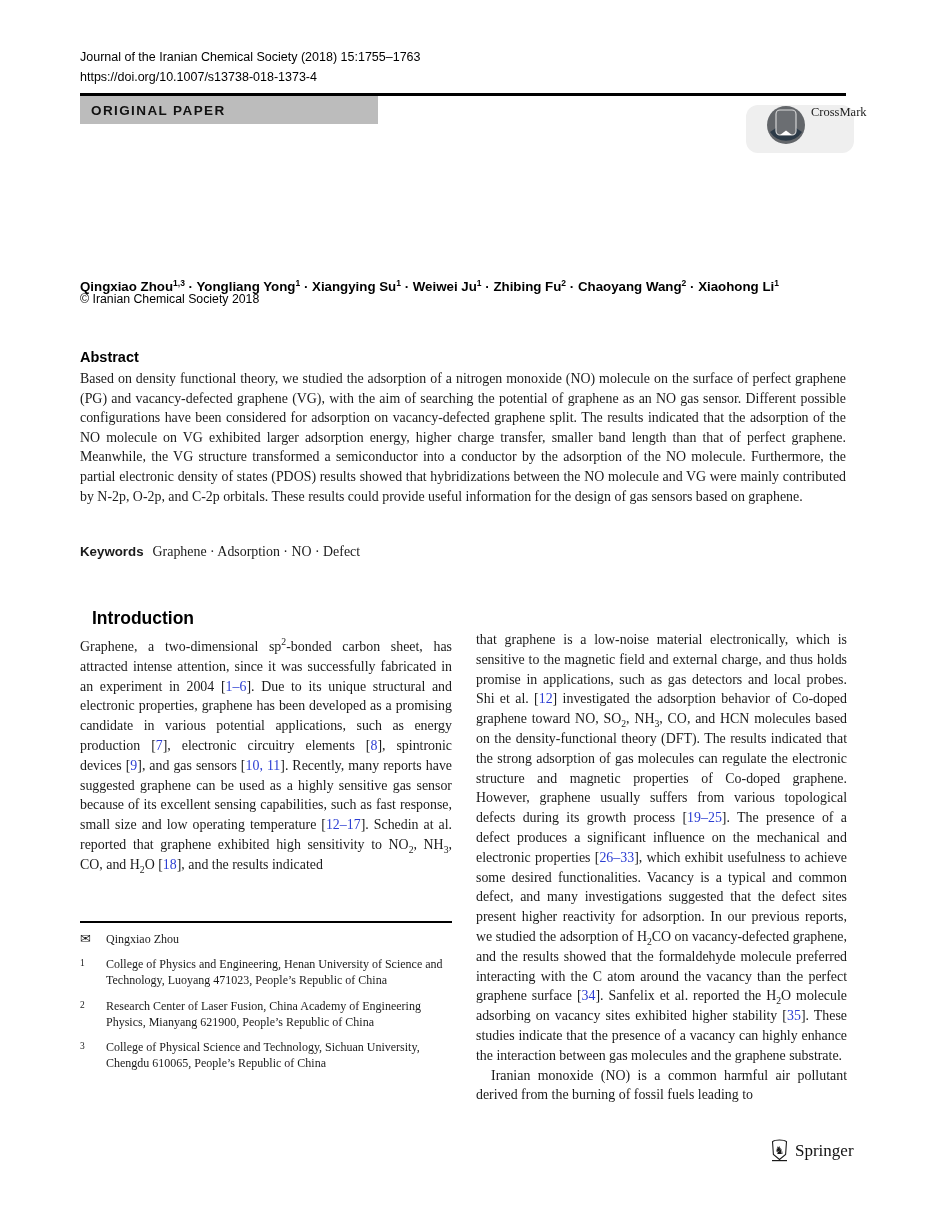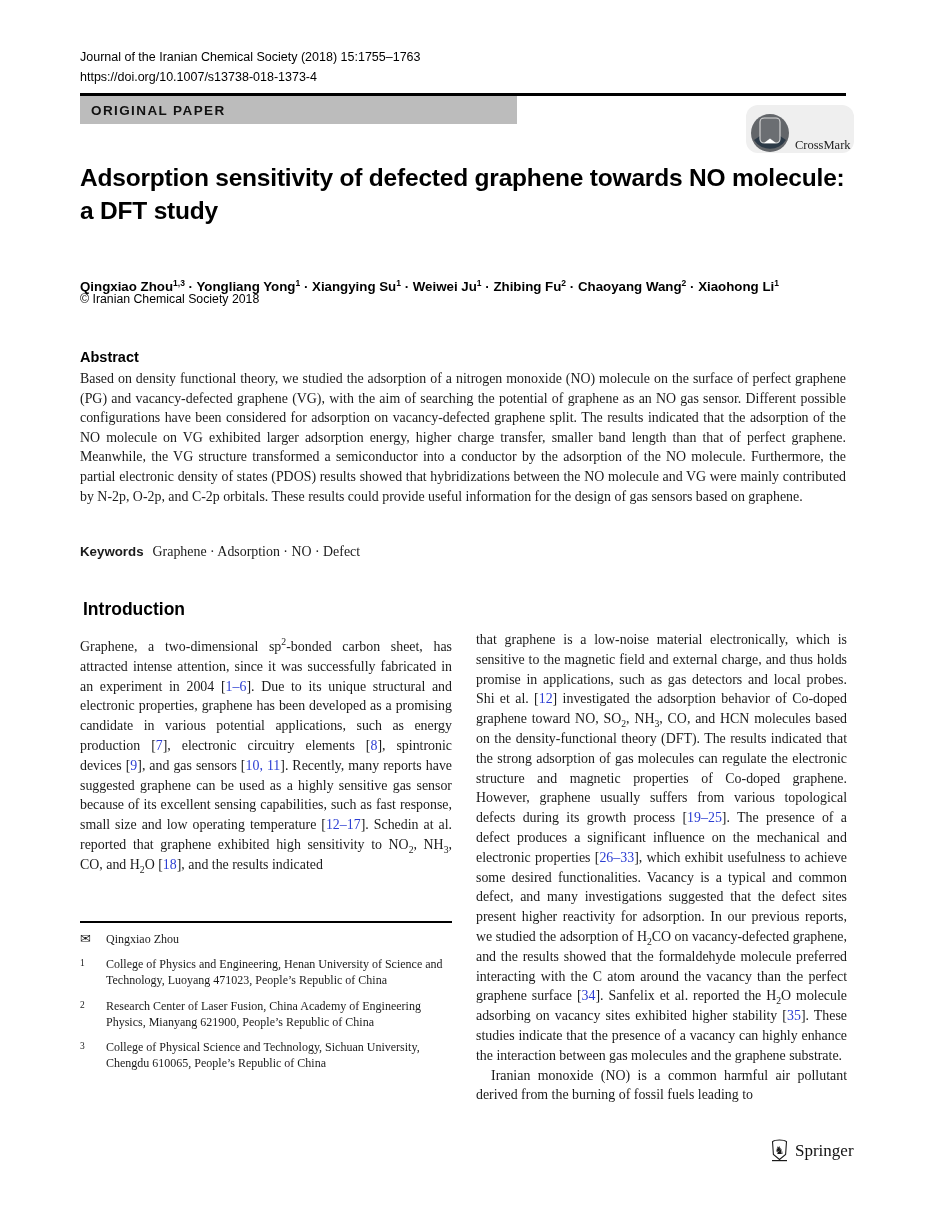--- a/index.html
+++ b/index.html
@@ -2,27 +2,27 @@
 <html><head>
 <meta charset="utf-8">
 <style>
   html,body{margin:0;padding:0;background:#ffffff;}
   .page{position:relative;width:925px;height:1230px;background:#ffffff;overflow:hidden;
         color:#1a1a1a;font-family:"Liberation Serif",serif;}
 
   .journal-head{position:absolute;left:80px;top:47px;font-family:"Liberation Sans",sans-serif;
                 font-size:12.5px;line-height:20px;color:#000;}
   .rule-top{position:absolute;left:80px;top:93px;width:766px;height:3px;background:#000;}
-  .banner{position:absolute;left:80px;top:96px;width:437px;height:28px;background:#bcbcbc;
+  .banner{position:absolute;left:80px;top:96px;width:298px;height:28px;background:#bcbcbc;
           display:flex;align-items:center;}
   .banner span{font-family:"Liberation Sans",sans-serif;font-weight:bold;font-size:13.5px;
                letter-spacing:1.4px;color:#111;padding-left:11px;}
 
   .crossmark{position:absolute;left:746px;top:105px;width:108px;height:48px;background:#efefef;
-             border-radius:12px;display:flex;align-items:flex-end;gap:5px;padding-left:4px;box-sizing:border-box;}
+             border-radius:12px;display:flex;align-items:flex-start;gap:5px;padding-left:20px;box-sizing:border-box;}
   .crossmark .cm-text{font-size:12.5px;color:#222;font-family:"Liberation Serif",serif;}
 
   .title{position:absolute;left:80px;top:161px;width:780px;font-family:"Liberation Sans",sans-serif;
          font-weight:bold;font-size:24.5px;line-height:33px;color:#000;letter-spacing:-0.2px;}
   .authors{position:absolute;left:80px;top:244px;width:780px;font-family:"Liberation Sans",sans-serif;
            font-weight:bold;font-size:13.3px;color:#000;margin-top:35px;}
   .authors sup{font-size:8.5px;font-weight:bold;}
   .dates{position:absolute;left:80px;top:291px;font-family:"Liberation Sans",sans-serif;
          font-size:12.3px;line-height:16.5px;color:#000;}
 
@@ -78,33 +78,32 @@
       <svg width="40" height="40" viewBox="0 0 40 40">
         <circle cx="20" cy="20" r="19" fill="#63666a"></circle>
         <path d="M4 27 A19 19 0 0 0 36 27 L30 23 L10 23 Z" fill="#2c3a47"></path>
         <rect x="10" y="5" width="20" height="25" rx="4" fill="#6b6e72" stroke="#dcdcdc" stroke-width="1.1"></rect>
         <path d="M14 30 L26 30 L20 25.5 Z" fill="#ffffff"></path>
       </svg>
     </span>
     <span class="cm-text">CrossMark</span>
   </div>
 
-  <h1 class="title" style="margin:0;">Adsorption sensitivity of defected graphene towards NO molecule:<br>a DFT study</h1>
   <div class="authors">Qingxiao Zhou<sup>1,3</sup> · Yongliang Yong<sup>1</sup> · Xiangying Su<sup>1</sup> · Weiwei Ju<sup>1</sup> · Zhibing Fu<sup>2</sup> · Chaoyang Wang<sup>2</sup> · Xiaohong Li<sup>1</sup></div>
   <div class="dates">
     <div>© Iranian Chemical Society 2018</div>
   </div>
 
   <div class="abs-head">Abstract</div>
   <div class="abs-body">Based on density functional theory, we studied the adsorption of a nitrogen monoxide (NO) molecule on the surface of perfect graphene (PG) and vacancy-defected graphene (VG), with the aim of searching the potential of graphene as an NO gas sensor. Different possible configurations have been considered for adsorption on vacancy-defected graphene split. The results indicated that the adsorption of the NO molecule on VG exhibited larger adsorption energy, higher charge transfer, smaller band length than that of perfect graphene. Meanwhile, the VG structure transformed a semiconductor into a conductor by the adsorption of the NO molecule. Furthermore, the partial electronic density of states (PDOS) results showed that hybridizations between the NO molecule and VG were mainly contributed by N-2p, O-2p, and C-2p orbitals. These results could provide useful information for the design of gas sensors based on graphene.</div>
   <div class="kw-row">
     <span class="kw-label">Keywords</span><span>Graphene · Adsorption · NO · Defect</span>
   </div>
 
-  <h2 class="intro-head" style="margin:3px;">Introduction</h2>
+  <h2 class="intro-head" style="margin:12px;">Introduction</h2>
 
   <div class="col col-left">
     <p>Graphene, a two-dimensional sp<sup>2</sup>-bonded carbon sheet, has attracted intense attention, since it was successfully fabricated in an experiment in 2004 [<span class="c">1–6</span>]. Due to its unique structural and electronic properties, graphene has been developed as a promising candidate in various potential applications, such as energy production [<span class="c">7</span>], electronic circuitry elements [<span class="c">8</span>], spintronic devices [<span class="c">9</span>], and gas sensors [<span class="c">10, 11</span>]. Recently, many reports have suggested graphene can be used as a highly sensitive gas sensor because of its excellent sensing capabilities, such as fast response, small size and low operating temperature [<span class="c">12–17</span>]. Schedin at al. reported that graphene exhibited high sensitivity to NO<sub>2</sub>, NH<sub>3</sub>, CO, and H<sub>2</sub>O [<span class="c">18</span>], and the results indicated</p>
   </div>
 
   <div class="col col-right">
     <p>that graphene is a low-noise material electronically, which is sensitive to the magnetic field and external charge, and thus holds promise in applications, such as gas detectors and local probes. Shi et al. [<span class="c">12</span>] investigated the adsorption behavior of Co-doped graphene toward NO, SO<sub>2</sub>, NH<sub>3</sub>, CO, and HCN molecules based on the density-functional theory (DFT). The results indicated that the strong adsorption of gas molecules can regulate the electronic structure and magnetic properties of Co-doped graphene. However, graphene usually suffers from various topological defects during its growth process [<span class="c">19–25</span>]. The presence of a defect produces a significant influence on the mechanical and electronic properties [<span class="c">26–33</span>], which exhibit usefulness to achieve some desired functionalities. Vacancy is a typical and common defect, and many investigations suggested that the defect sites present higher reactivity for adsorption. In our previous reports, we studied the adsorption of H<sub>2</sub>CO on vacancy-defected graphene, and the results showed that the formaldehyde molecule preferred interacting with the C atom around the vacancy than the perfect graphene surface [<span class="c">34</span>]. Sanfelix et al. reported the H<sub>2</sub>O molecule adsorbing on vacancy sites exhibited higher stability [<span class="c">35</span>]. These studies indicate that the presence of a vacancy can highly enhance the interaction between gas molecules and the graphene substrate.</p>
     <p class="indent">Iranian monoxide (NO) is a common harmful air pollutant derived from the burning of fossil fuels leading to</p>
   </div>
 

